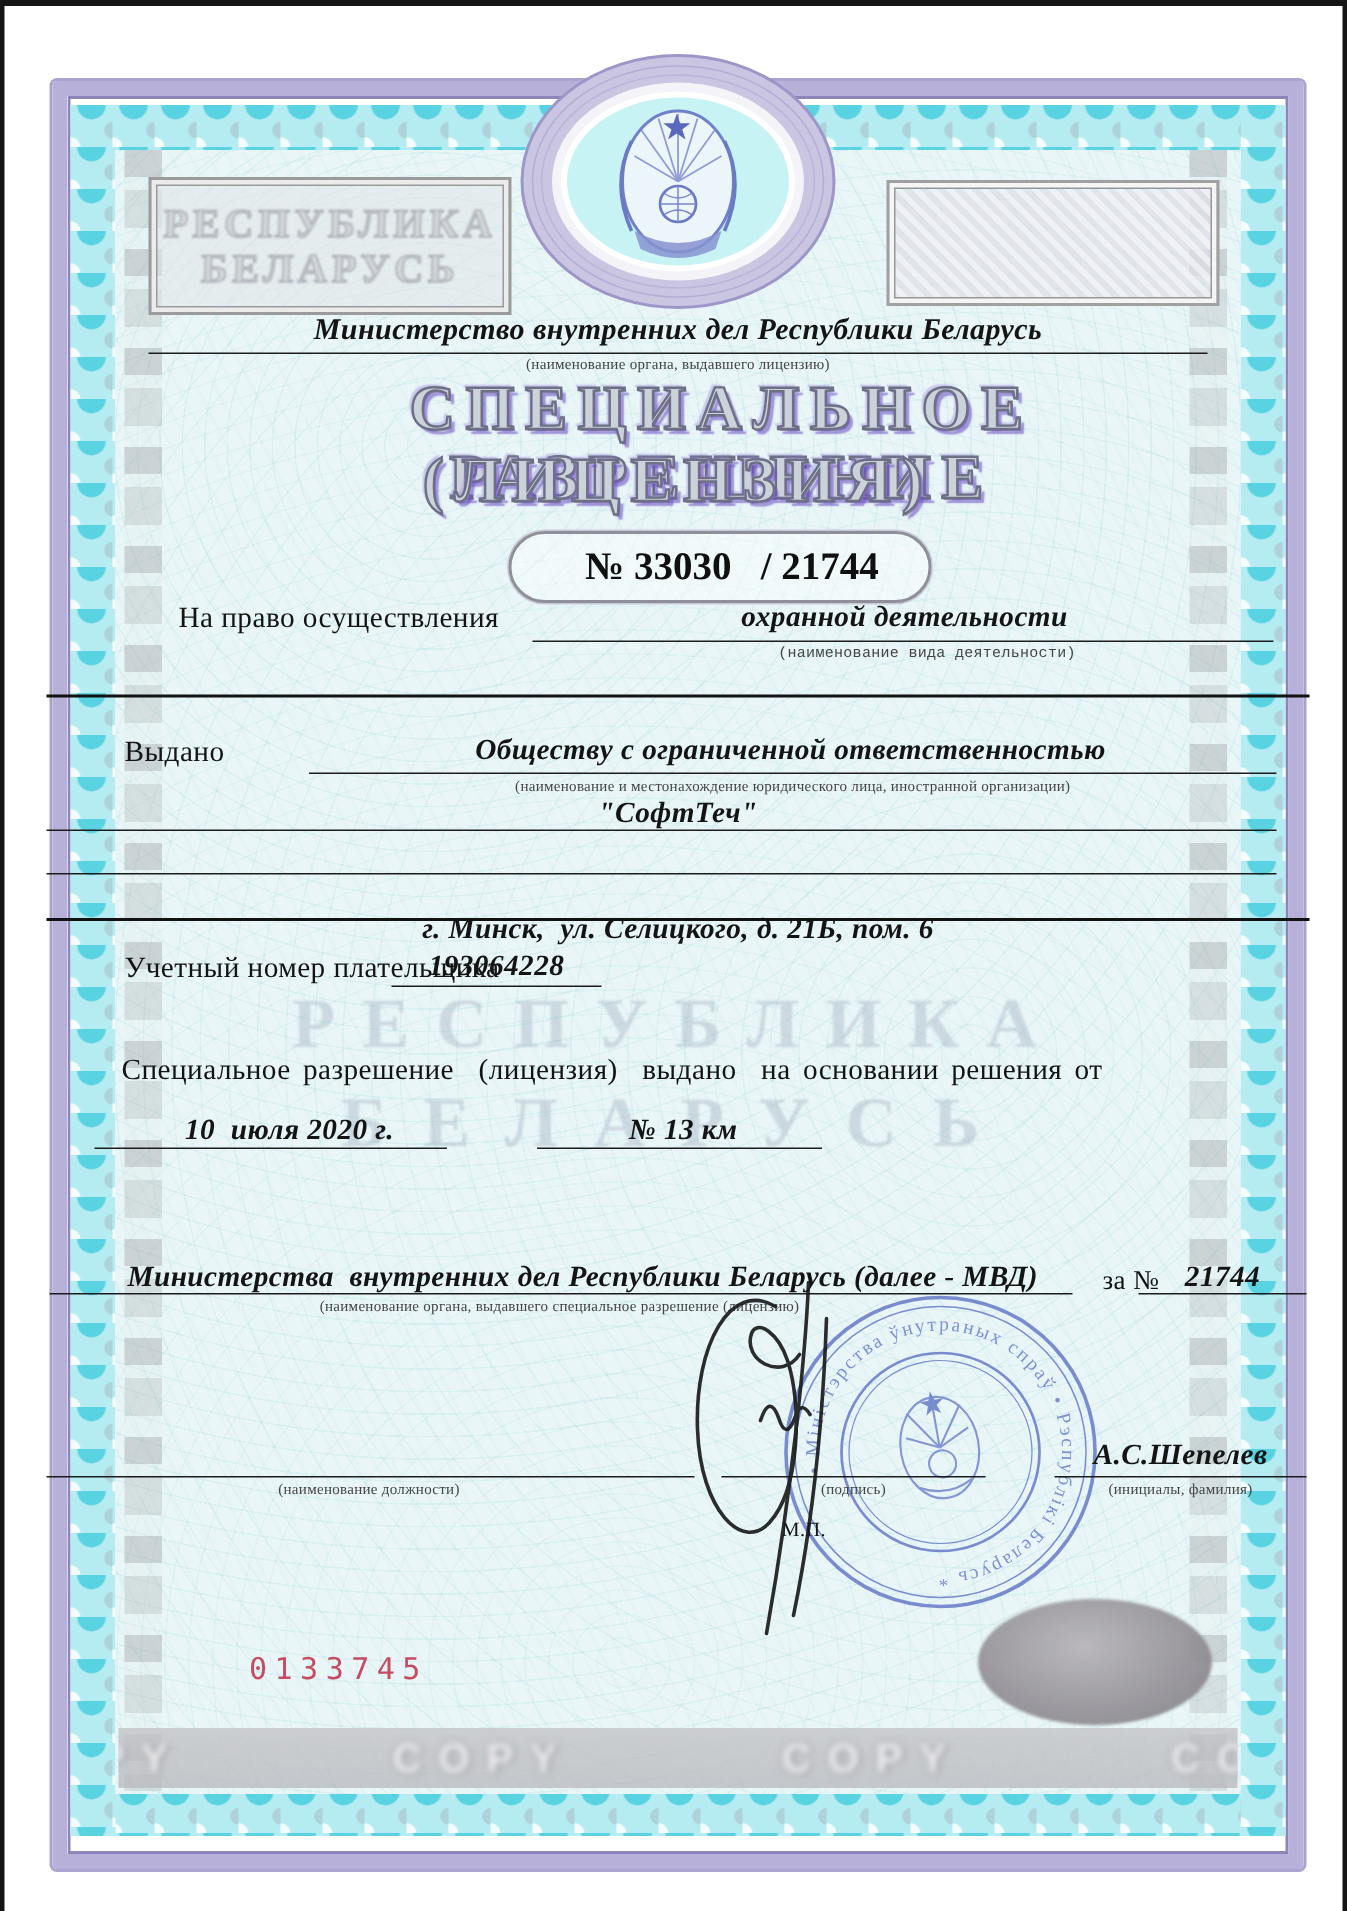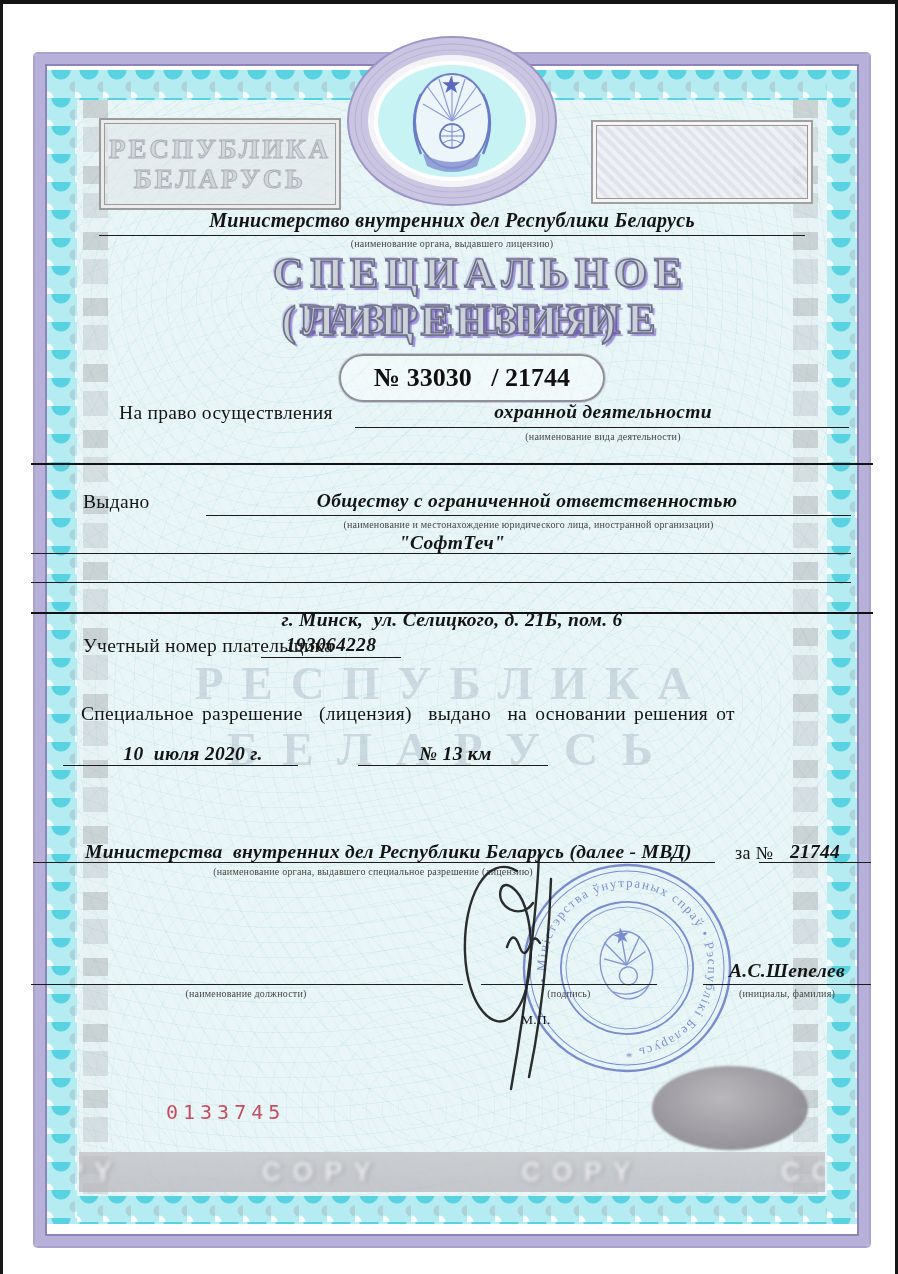--- a/index.html
+++ b/index.html
@@ -86,21 +86,21 @@
   .doc-title {
     position:absolute; left:74px; width:750px; text-align:center; z-index:5;
     font-weight:bold; font-size:42px; letter-spacing:7px; line-height:46px;
     color:#ccd2da; -webkit-text-stroke:1.6px #6d6f86;
     text-shadow:3px 3px 1px rgba(112,82,200,.6), -2px -2px 1px rgba(150,130,220,.4), 1px 1px 0 #8f93a8;
   }
   .num-box {
     position:absolute; left:336px; top:350px; width:262px; height:44px; z-index:5;
     border:2.5px solid #8f8f9c; border-radius:24px; background:rgba(250,253,254,.5);
     box-shadow:0 0 0 1px #c9c9d6; display:flex; align-items:center; justify-content:center;
-    font-weight:bold; font-size:26px; color:#101010;
+    font-weight:bold; font-size:26px; color:#101010;padding-left:16px;
   }
   .watermark {
     position:absolute; left:74px; width:750px; text-align:center; z-index:2;
     font-weight:bold; color:rgba(158,172,188,.38); filter:blur(.7px);
   }
   .wm1 { top:652px; font-size:47px; letter-spacing:18px; }
   .wm2 { top:718px; font-size:47px; letter-spacing:24px; }
   .grey-oval {
     position:absolute; left:649px; top:1062px; width:156px; height:84px; z-index:3;
     border-radius:50%; filter:blur(1px); opacity:.92;
@@ -166,21 +166,21 @@
   <div class="cap" style="left:224px; top:234px; width:450px;">(наименование органа, выдавшего лицензию)</div>
 
   <div class="doc-title" style="top:246px;margin-left:29px;">СПЕЦИАЛЬНОЕ РАЗРЕШЕНИЕ</div>
   <div class="doc-title" style="top:294px;">(ЛИЦЕНЗИЯ)</div>
 
   <div class="num-box pre">№ 33030   / 21744</div>
 
   <div class="t" style="left:80px; top:398px;padding-left:36px;">На право осуществления</div>
   <div class="t b ctr" style="left:355px; top:397px; width:490px;">охранной деятельности</div>
   <div class="ul" style="left:352px; top:423px; width:494px;"></div>
-  <div class="cap" style="left:355px; top:427px; width:490px;">(наименование вида деятельности)</div>
+  <div class="cap" style="left:370px; top:427px; width:490px;font-family:Liberation Mono, monospace;">(наименование вида деятельности)</div>
 
   <div class="hr" style="left:28px; top:459px; width:842px;"></div>
 
   <div class="t" style="left:80px; top:487px;">Выдано</div>
   <div class="t b ctr" style="left:200px; top:486px; width:648px;">Обществу с ограниченной ответственностью</div>
   <div class="ul" style="left:203px; top:511px; width:645px;"></div>
   <div class="cap" style="left:203px; top:515px; width:645px;">(наименование и местонахождение юридического лица, иностранной организации)</div>
 
   <div class="t b ctr" style="left:74px; top:528px; width:750px;">"СофтТеч"</div>
   <div class="ul" style="left:28px; top:549px; width:820px;"></div>

